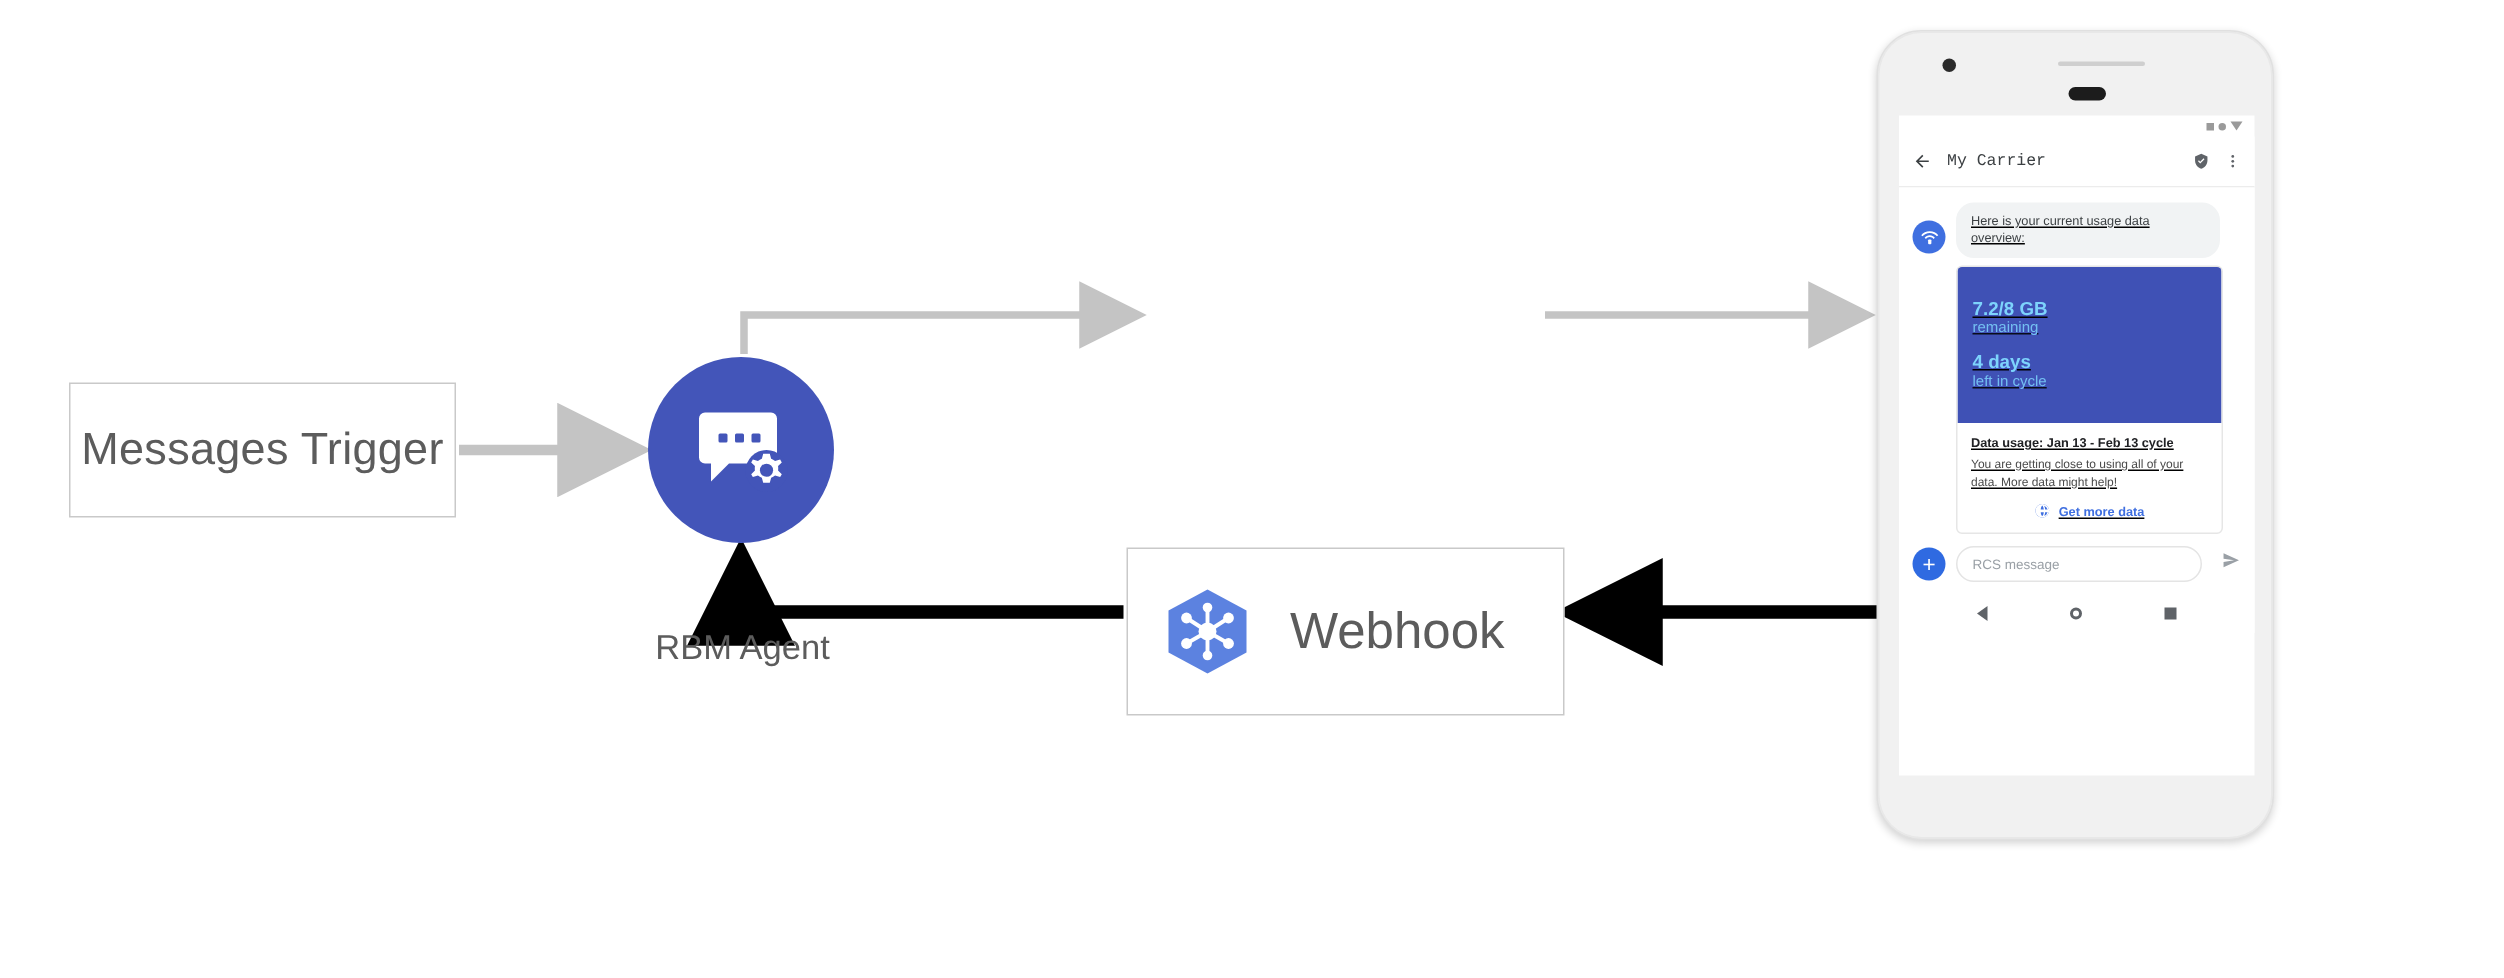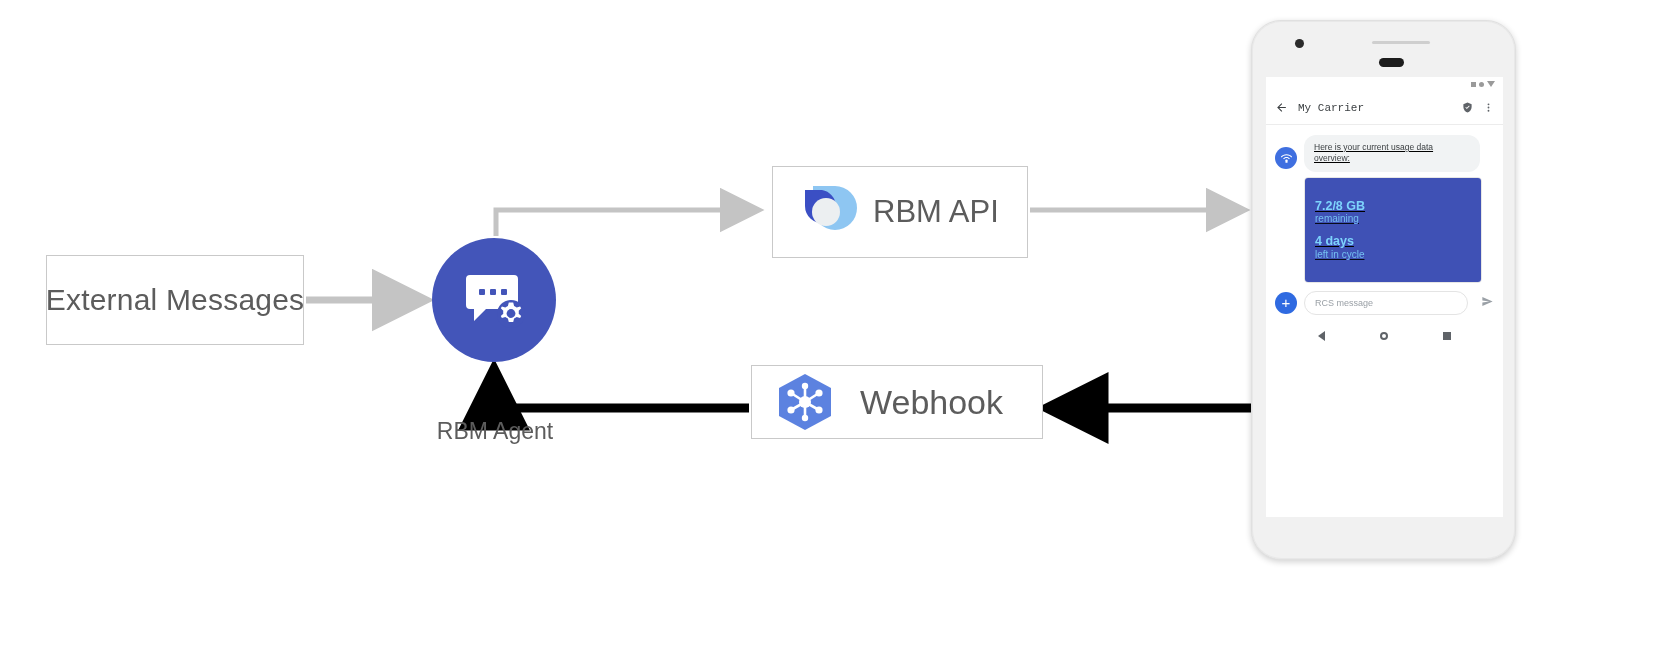--- a/index.html
+++ b/index.html
@@ -35,21 +35,21 @@
 
   
   #rbm-api-box {
     left: 772px; top: 166px; width: 256px; height: 92px;
     justify-content: flex-start; padding-left: 18px; gap: 14px;
   }
   #rbm-api-box .node-label { font-size: 31px; }
 
   
   #webhook-box {
-    left: 751px; top: 365px; width: 292px; height: 74px;
+    left: 751px; top: 365px; width: 292px; height: 112px;
     justify-content: flex-start; padding-left: 16px; gap: 18px;
   }
   #webhook-box .node-label { font-size: 34px; }
 
   
   #rbm-agent {
     position: absolute;
     left: 432px; top: 238px; width: 124px; height: 124px;
     border-radius: 50%;
     background: #4355b9;
@@ -199,44 +199,36 @@
     <path d="M 496 236 L 496 210 L 757 210" stroke="#c4c4c4" stroke-width="5" fill="none" marker-end="url(#arrowGray)"></path>
 
     <line x1="1030" y1="210" x2="1243" y2="210" stroke="#c4c4c4" stroke-width="5" marker-end="url(#arrowGray)"></line>
 
     <line x1="1253" y1="408" x2="1050" y2="408" stroke="#000" stroke-width="9" marker-end="url(#arrowBlack)"></line>
 
     <path d="M 749 408 L 494 408 L 494 372" stroke="#000" stroke-width="9" fill="none" marker-end="url(#arrowBlack)"></path>
   </svg>
 
   <div class="node-box" id="external-trigger">
-    <span class="node-label">External Messages</span>
+    <span class="node-label">Messages Trigger</span>
   </div>
 
   <div id="rbm-agent">
     <svg width="64" height="62" viewBox="0 0 64 62">
       <path d="M8 6 h44 a4 4 0 0 1 4 4 v26 a4 4 0 0 1 -4 4 h-28 l-12 12 v-12 h-4 a4 4 0 0 1 -4 -4 v-26 a4 4 0 0 1 4 -4 z" fill="#ffffff"></path>
       <rect x="17" y="20" width="6" height="6" rx="1" fill="#4355b9"></rect>
       <rect x="28" y="20" width="6" height="6" rx="1" fill="#4355b9"></rect>
       <rect x="39" y="20" width="6" height="6" rx="1" fill="#4355b9"></rect>
       <circle cx="49" cy="45" r="14" fill="#4355b9"></circle>
       <path d="M49 33.5 l2.2 0 0.9 3.4 a9.5 9.5 0 0 1 2.6 1.5 l3.4-1 1.1 1.9 -2.5 2.4 a9.5 9.5 0 0 1 0 3 l2.5 2.4 -1.1 1.9 -3.4-1 a9.5 9.5 0 0 1 -2.6 1.5 l-0.9 3.4 -2.2 0 -2.2 0 -0.9-3.4 a9.5 9.5 0 0 1 -2.6-1.5 l-3.4 1 -1.1-1.9 2.5-2.4 a9.5 9.5 0 0 1 0-3 l-2.5-2.4 1.1-1.9 3.4 1 a9.5 9.5 0 0 1 2.6-1.5 l0.9-3.4 z" fill="#ffffff"></path>
       <circle cx="49" cy="44.5" r="4.4" fill="#4355b9"></circle>
     </svg>
   </div>
   <div id="rbm-agent-label">RBM Agent</div>
 
-  <div class="node-box" id="rbm-api-box">
-    <svg width="68" height="68" viewBox="0 0 68 68">
-      <path d="M10 8 h34 a22 22 0 0 1 0 44 a22 22 0 0 1 -22 -22 v-22 z" fill="#8ec6f2"></path>
-      <path d="M14 12 h17 a17 17 0 0 1 2 33 a17 17 0 0 1 -19 -17 z" fill="#3b4fc4"></path>
-      <circle cx="35" cy="34" r="14" fill="#eceff1"></circle>
-    </svg>
-    <span class="node-label">RBM API</span>
-  </div>
 
   <div class="node-box" id="webhook-box">
     <svg width="74" height="74" viewBox="0 0 74 74">
       <polygon points="37,9 63,23 63,51 37,65 11,51 11,23" fill="#5c82e0"></polygon>
       <polygon points="37,9 63,23 63,51 37,65 11,51 11,23" fill="none"></polygon>
       <circle cx="37" cy="37" r="6" fill="#fff"></circle>
       <circle cx="23" cy="28" r="3.6" fill="#fff"></circle>
       <circle cx="23" cy="45" r="3.6" fill="#fff"></circle>
       <circle cx="51" cy="28" r="3.6" fill="#fff"></circle>
       <circle cx="51" cy="45" r="3.6" fill="#fff"></circle>
@@ -305,20 +297,31 @@
 
         <div class="rich-card">
           <div class="card-hero">
             <div class="hero-stats">
               <div class="stat-big">7.2/8 GB</div>
               <div class="stat-small">remaining</div>
               <div class="stat-big">4 days</div>
               <div class="stat-small last">left in cycle</div>
             </div>
           </div>
+          <div class="card-body">
+            <div class="card-title">Data usage: Jan 13 - Feb 13 cycle</div>
+            <div class="card-text">You are getting close to using all of your data. More data might help!</div>
+            <div class="card-action">
+              <svg width="11" height="11" viewBox="0 0 24 24">
+                <circle cx="12" cy="12" r="10" fill="#3f6fe0"></circle>
+                <path d="M12 2a10 10 0 0 0 0 20 10 10 0 0 0 0-20zm0 2.2c1.3 1.5 2.1 3.5 2.2 5.8H9.8c.1-2.3.9-4.3 2.2-5.8zM4.3 10h3.5c.1-2 .6-3.9 1.5-5.4A8 8 0 0 0 4.3 10zm0 4a8 8 0 0 0 5 5.4c-.9-1.5-1.4-3.4-1.5-5.4H4.3zm5.5 0h4.4c-.1 2.3-.9 4.3-2.2 5.8-1.3-1.5-2.1-3.5-2.2-5.8zm6.4 0h3.5a8 8 0 0 1-5 5.4c.9-1.5 1.4-3.4 1.5-5.4zm0-4c-.1-2-.6-3.9-1.5-5.4a8 8 0 0 1 5 5.4h-3.5z" fill="#ffffff"></path>
+              </svg>
+              <span class="card-action-label">Get more data</span>
+            </div>
+          </div>
         </div>
       </div>
 
       <div class="composer">
         <span class="plus-btn">+</span>
         <div class="composer-field">
           <span>RCS message</span>
         </div>
         <span class="send-icon">
           <svg width="13" height="13" viewBox="0 0 24 24">

